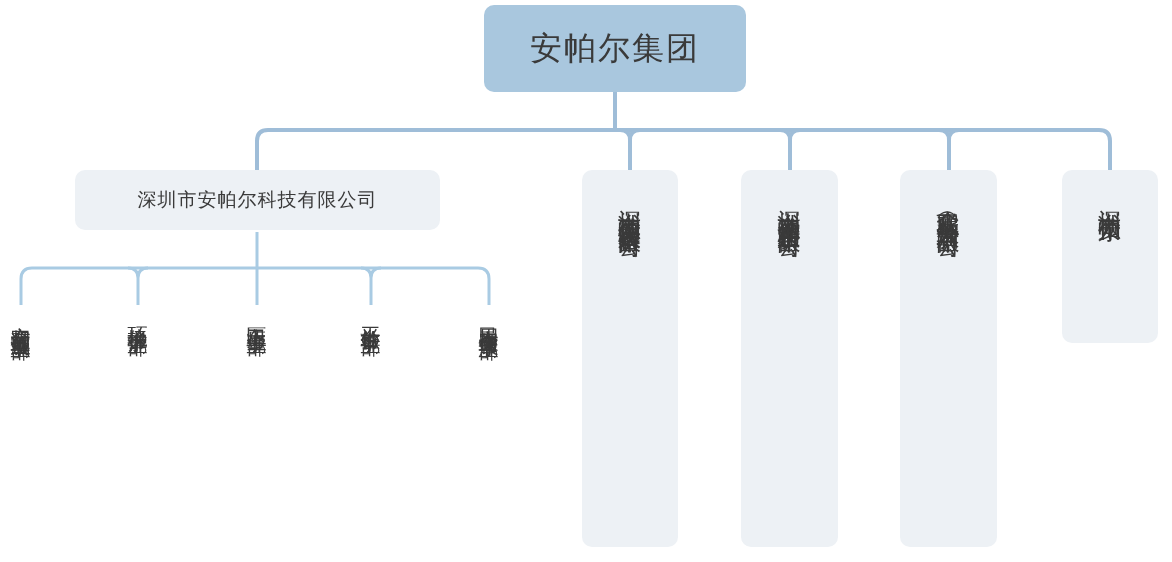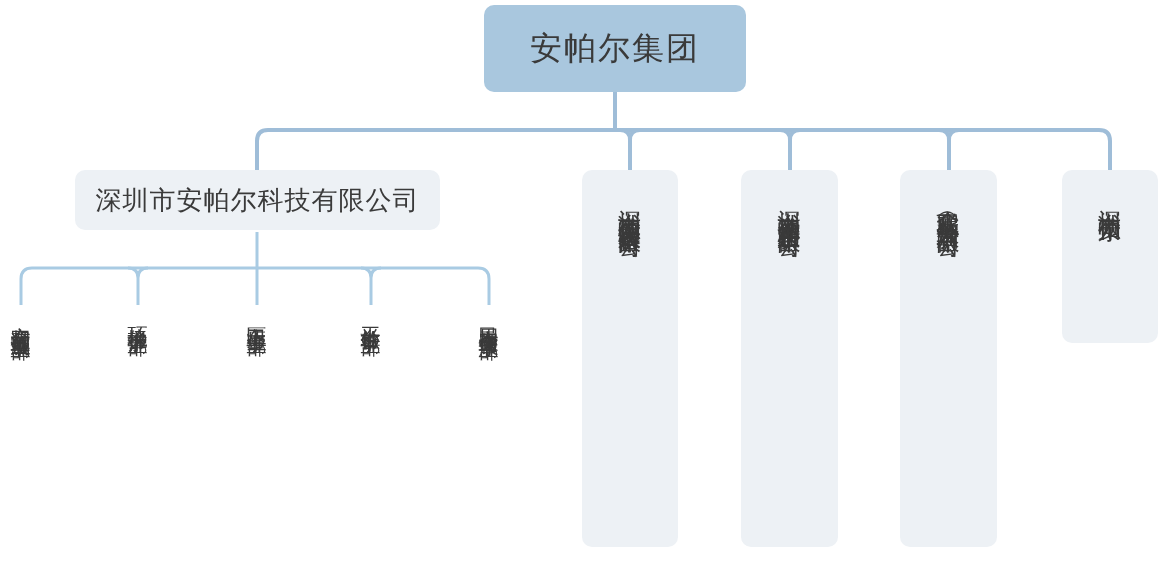--- a/index.html
+++ b/index.html
@@ -40,21 +40,21 @@
     background: var(--root-fill, #a9c7de);
     border-radius: 10px;
     font-size: 32px;
     letter-spacing: 2px;
     font-weight: 500;
     text-align: right;
   }
   .sub-node {
     background: var(--node-fill, #edf1f5);
     border-radius: 10px;
-    font-size: 26px;
+    font-size: 19px;
   }
   .sub-horizontal {
     left: 75px; top: 170px;
     width: 365px; height: 60px;
     letter-spacing: 1px;
   }
   .sub-vertical {
     writing-mode: vertical-rl;
     justify-content: flex-start;
     padding-top: 22px;

